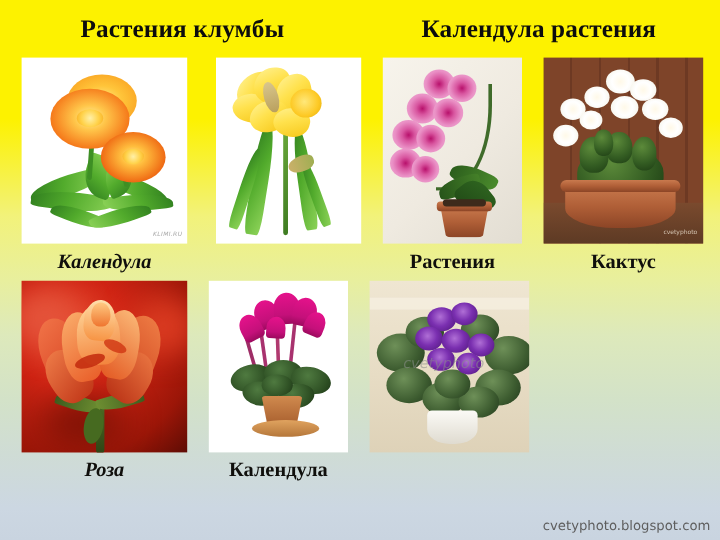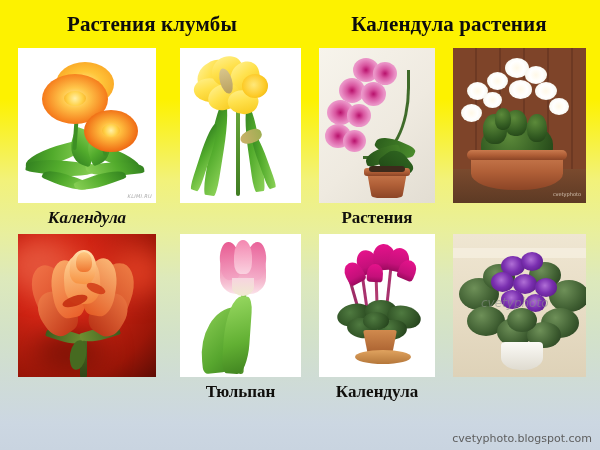--- a/index.html
+++ b/index.html
@@ -329,20 +329,21 @@
           <div class="cact-flower" style="width:22px;height:18px;left:82px;top:34px;"></div>
           <div class="cact-flower" style="width:21px;height:18px;left:14px;top:34px;"></div>
           <div class="cact-flower" style="width:20px;height:17px;left:96px;top:50px;"></div>
           <div class="cact-flower" style="width:21px;height:18px;left:8px;top:56px;"></div>
           <div class="cact-flower" style="width:19px;height:16px;left:30px;top:44px;"></div>
 
           <div class="terracotta" style="left:18px;top:106px;width:92px;height:36px;border-radius:6px 6px 46% 46%;"></div>
           <div class="terracotta" style="left:14px;top:102px;width:100px;height:10px;border-radius:5px;"></div>
           <div class="watermark-img" style="right:5px;bottom:6px;font-size:5px;color:#e8dccb;opacity:0.8;">cvetyphoto</div>
         </div>
+        <div class="caption">Кактус</div>
       </div>
     </div>
 
     <div class="row row-2">
 
       <div class="cell cell-0">
         <div class="photo r2" style="background:radial-gradient(circle at 30% 30%, #e8482c 0%, #cf2414 35%, #9c1608 75%, #5e0c04 100%);">
 
           <div style="position:absolute;left:-10px;top:6px;width:60px;height:50px;border-radius:50%;background:#e4533a;filter:blur(12px);"></div>
           <div style="position:absolute;right:-8px;top:14px;width:56px;height:48px;border-radius:50%;background:#d93a20;filter:blur(12px);"></div>
@@ -363,39 +364,23 @@
           <div class="rose-petal" style="left:66px;top:24px;width:32px;height:58px;background:linear-gradient(210deg,#fcbe7c,#e2551f);transform:rotate(10deg);"></div>
 
           <div class="rose-petal" style="left:46px;top:20px;width:36px;height:50px;background:linear-gradient(170deg,#ffd79a,#f2813a);transform:rotate(-3deg);"></div>
           <div class="rose-petal" style="left:52px;top:16px;width:26px;height:34px;background:linear-gradient(180deg,#ffe0ad,#f79444);transform:rotate(6deg);"></div>
           <div style="position:absolute;left:58px;top:18px;width:16px;height:20px;border-radius:50% 50% 40% 40%;background:linear-gradient(180deg,#ffca82,#ef7630);"></div>
 
           <div style="position:absolute;left:44px;top:62px;width:26px;height:10px;border-radius:50%;background:#c22a0e;transform:rotate(-18deg);opacity:0.85;"></div>
           <div style="position:absolute;left:68px;top:50px;width:20px;height:9px;border-radius:50%;background:#cf3412;transform:rotate(24deg);opacity:0.8;"></div>
           <div class="watermark-img" style="right:4px;bottom:4px;font-size:5px;"></div>
         </div>
-      </div>
-
-      <div class="cell cell-1">
-        <div class="photo r2 white-bg">
-
-          <div style="position:absolute;left:60px;top:54px;width:5px;height:86px;background:linear-gradient(180deg,#82c24a,#4e8f28);border-radius:3px;transform:rotate(2deg);"></div>
-
-          <div style="position:absolute;left:20px;top:74px;width:48px;height:64px;border-radius:80% 10% 60% 10%;background:linear-gradient(140deg,#8fd157 0%,#57a62e 60%,#39791d 100%);transform:rotate(-6deg);"></div>
-          <div style="position:absolute;left:44px;top:62px;width:26px;height:78px;border-radius:60% 20% 40% 20%;background:linear-gradient(160deg,#9ada63 0%,#62b033 60%,#3f821f 100%);transform:rotate(4deg);"></div>
-
-          <div class="tul-petal" style="left:40px;top:12px;width:46px;height:48px;background:linear-gradient(180deg,#f06fa0 0%,#ee86ae 35%,#f6c2d4 80%,#fbe2e9 100%);"></div>
-          <div class="tul-petal" style="left:40px;top:8px;width:20px;height:38px;background:linear-gradient(180deg,#e85b92,#f3a7c5);transform:rotate(-6deg);"></div>
-          <div class="tul-petal" style="left:66px;top:8px;width:20px;height:38px;background:linear-gradient(180deg,#e9639a,#f4b0cb);transform:rotate(6deg);"></div>
-          <div class="tul-petal" style="left:54px;top:6px;width:18px;height:34px;background:linear-gradient(180deg,#f488b1,#fad2e0);"></div>
-          <div style="position:absolute;left:52px;top:44px;width:22px;height:18px;border-radius:0 0 60% 60%;background:linear-gradient(180deg,#f7d4df,#f0ead0);"></div>
-          <div class="watermark-img" style="right:4px;bottom:4px;font-size:5px;"></div>
-        </div>
-        <div class="caption">Тюльпан</div>
-      </div>
+        <div class="caption">Роза</div>
+      </div>
+
 
       <div class="cell cell-2">
         <div class="photo r2 white-bg">
 
           <div style="position:absolute;left:44px;top:34px;width:3px;height:46px;background:#a8326e;transform:rotate(-8deg);"></div>
           <div style="position:absolute;left:56px;top:30px;width:3px;height:50px;background:#b0396f;transform:rotate(-2deg);"></div>
           <div style="position:absolute;left:68px;top:32px;width:3px;height:48px;background:#a8326e;transform:rotate(6deg);"></div>
           <div style="position:absolute;left:34px;top:42px;width:3px;height:40px;background:#9e2d66;transform:rotate(-16deg);"></div>
 
           <div class="cyc-flower" style="width:20px;height:24px;left:38px;top:16px;transform:rotate(-18deg);"></div>

